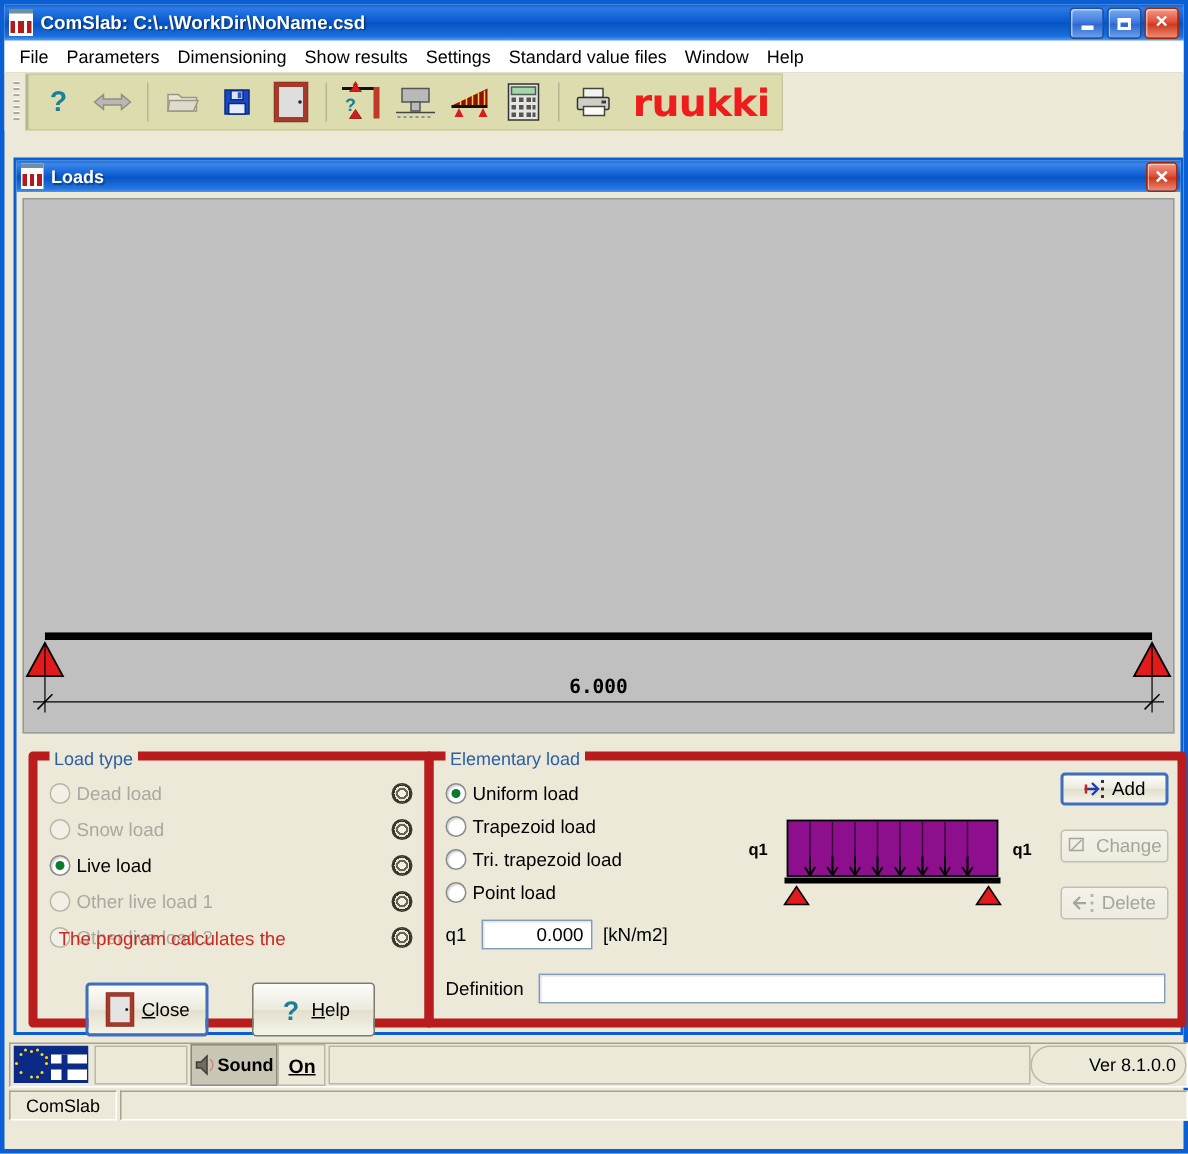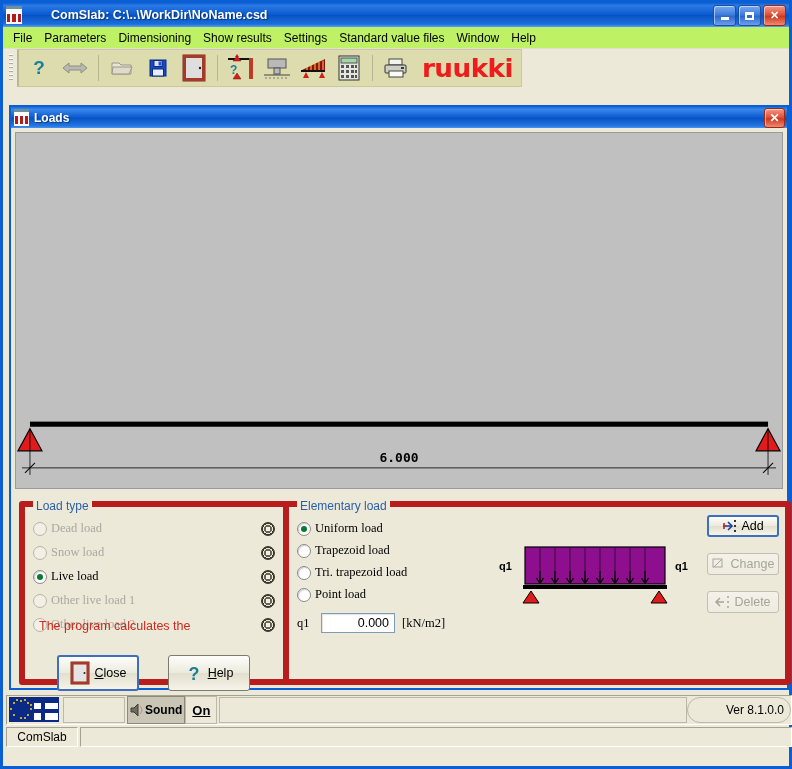--- a/index.html
+++ b/index.html
@@ -20,21 +20,20 @@
     display: flex; flex-direction: column;
   }
   
   .titlebar {
     height: 24px;
     background: linear-gradient(180deg,#0a62d6 0%, #2b7ae5 10%, #0a5ad0 48%, #0753c2 52%, #1a6fdc 88%, #5a9ff0 100%);
     display: flex; align-items: center;
     padding: 0 2px 0 3px;
     position: relative;
     flex: 0 0 auto;
-    gap: 24px;
   }
   .title-icon {
     width: 16px; height: 15px; margin-right: 5px;
     position: relative; flex: 0 0 auto;
     background: #fff;
     border-top: 3px solid #6d8f9e;
   }
   .title-icon:after{
     content:""; position:absolute; left:1px; top:5px; width:14px; height:8px;
     background:
@@ -56,21 +55,21 @@
   }
   .tbtn.close {
     background: linear-gradient(180deg,#f29a8b,#e05138 45%,#cc3a20 55%,#ef8a73);
     border-color: #9c2a12;
   }
   .tbtn .glyph { line-height: 1; font-weight: bold; }
   .min-glyph{width:8px;height:3px;background:#fff;margin-top:6px;}
   .max-glyph{width:9px;height:8px;border:2px solid #fff;border-top-width:3px;box-sizing:border-box;}
   
   .menubar {
-    height: 21px; background: #bef264; display: flex; align-items: center;
+    height: 21px; background: #ffffff; display: flex; align-items: center;
     padding-left: 4px; flex: 0 0 auto;
     border-bottom: 1px solid #e3dfce;
   }
   .menu-item { padding: 2px 6px; font-size: 12px; color: #000; cursor: default; white-space: nowrap;}
   
   .toolbar {
     height: 38px; background: #ece9d8; display: flex; align-items: center;
     padding-left: 6px; flex: 0 0 auto; position: relative;
   }
   .tb-band {
@@ -136,21 +135,21 @@
     width: 12px; height: 12px; border-radius: 50%;
     border: 1px solid #8a8a8a; background: #fff;
     box-shadow: inset 1px 1px 1px rgba(0,0,0,.18);
     margin-right: 4px; flex: 0 0 auto; position: relative;
   }
   .radio.checked:after {
     content: ""; position: absolute; left: 3px; top: 3px;
     width: 6px; height: 6px; border-radius: 50%; background: #0a7a2e;
   }
   .radio.disabled { border-color: #b9b6a8; background: #f2f0e6; box-shadow: none;}
-  .rlabel { font-size: 12.5px; color: #000; font-family: Liberation Serif, serif; }
+  .rlabel { font-size: 12.5px; color: #000; }
   .rlabel.disabled { color: #aaa8a0; }
   .gear {
     width: 14px; height: 14px; border-radius: 50%;
     background: radial-gradient(circle at 50% 50%, #f2efe6 0 2.5px, #6b6453 2.5px 4px, #e8e4d6 4px 5.5px, #4d4739 5.5px 7px);
     border: 1px solid #3b362b; box-sizing: border-box;
     position: relative;
   }
   .gear:before{
     content:""; position:absolute; left:-2px; top:-2px; right:-2px; bottom:-2px;
     background:
@@ -532,20 +531,26 @@
             <path d="M9 7 L1 7 M5 3 L1 7 L5 11" stroke="#a7a49a" stroke-width="1.5" fill="none"></path>
             <g fill="#bab7ad">
                 <rect x="12" y="1" width="2" height="2"></rect>
                 <rect x="12" y="6" width="2" height="2"></rect>
                 <rect x="12" y="11" width="2" height="2"></rect>
               </g>
           </svg>
           <span>Delete</span>
         </div>
 
+        <div style="position:absolute; left:8px; top:142px; right:8px; display:flex; align-items:center;">
+          <span class="rlabel" style="width:62px">Definition</span>
+          <div class="textinput" style="flex:1; height:20px; padding-left:4px;">
+            <span></span>
+          </div>
+        </div>
       </div>
     </div>
   </div>
 
   <div class="status-strip sunken" style="left:3px; top:692px; width:786px; height:30px; display:flex; align-items:center;">
 
     <div style="width:52px;height:26px;margin:0 2px; position:relative;">
       <svg width="50" height="25" viewBox="0 0 50 25">
         <rect x="0" y="0" width="50" height="25" fill="#0b2a86"></rect>
         <g fill="#ffd91a">

